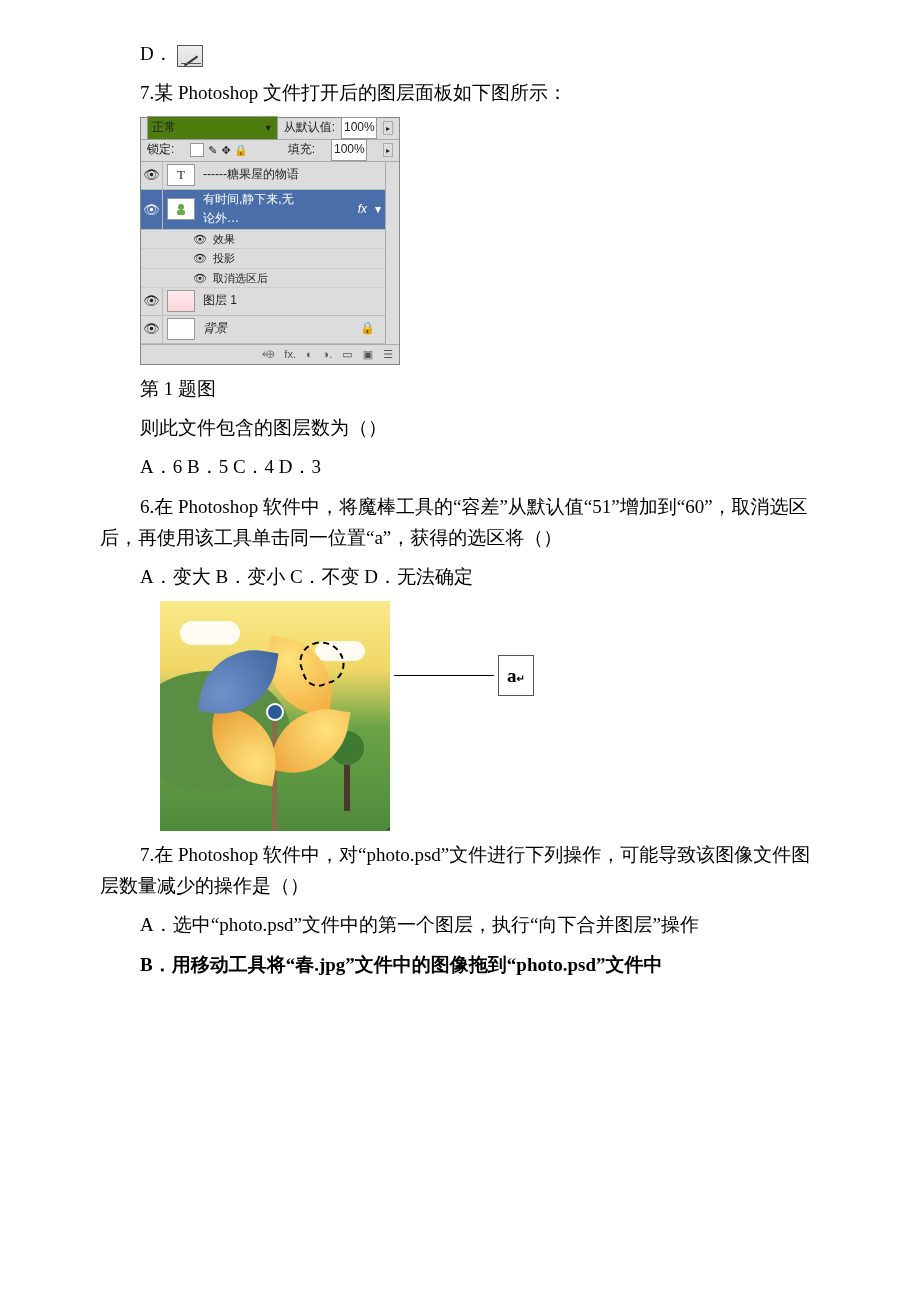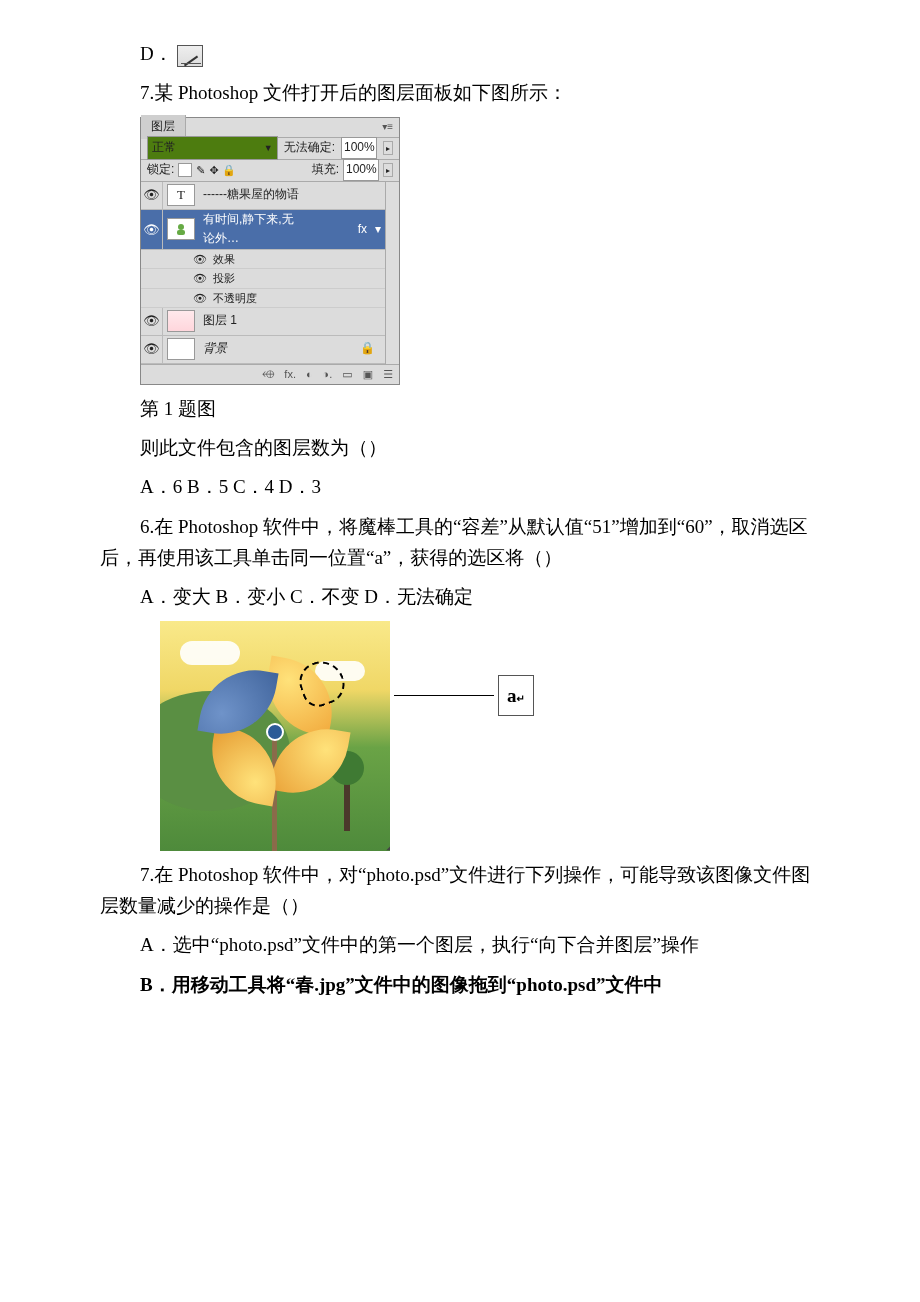--- a/index.html
+++ b/index.html
@@ -50,33 +50,33 @@
   }
   .lp-tabs { display:flex; height:20px; border-bottom:1px solid #aaa; align-items:center; }
   .lp-tab { padding: 2px 10px; background:#cfcfcf; border-right:1px solid #aaa; }
   .lp-menu { margin-left:auto; padding:0 6px; font-size:10px; color:#555; }
   .lp-row1 { display:flex; align-items:center; height:22px; border-bottom:1px solid #aaa; padding:0 6px; gap:6px; }
   .lp-select { flex:1; display:flex; align-items:center; justify-content:space-between; background:#4d7c0f; border:1px solid #999; padding:1px 4px; }
   .lp-tri { font-size:9px; }
   .lp-label { }
   .lp-num { width:36px; background:#fff; border:1px solid #999; text-align:right; padding:0 2px; }
   .lp-arrow { width:10px; height:14px; border:1px solid #aaa; background:#ddd; display:flex; align-items:center; justify-content:center; font-size:8px; }
-  .lp-row2 { display:flex; align-items:center; height:22px; border-bottom:1px solid #aaa; padding:0 6px; gap:4px; }
+  .lp-row2 { display:flex; align-items:center; height:22px; border-bottom:1px solid #aaa; padding:0 6px; gap:16px; }
   .lp-lockset { display:flex; gap:4px; align-items:center; }
   .lp-lockbox { width:14px; height:14px; border:1px solid #999; background:#fff; }
   .lp-lockicon { font-size:11px; }
   .lp-spacer { flex:1; }
   .lp-layer { display:flex; align-items:center; border-bottom:1px solid #bbb; min-height:28px; }
   .lp-eye { width:22px; display:flex; align-items:center; justify-content:center; border-right:1px solid #bbb; align-self:stretch; font-size:13px; }
   .lp-thumb { width:28px; height:22px; background:#fff; border:1px solid #999; margin:2px 4px; display:flex; align-items:center; justify-content:center; font-size:13px; font-family: Georgia, serif; }
   .lp-thumb.img { background: linear-gradient(#ffe9ec,#ffd6dc); }
   .lp-name { flex:1; padding:0 4px; }
   .lp-layer.selected { background:#4a6ea9; color:#fff; }
   .lp-layer.selected .lp-thumb { color:#000; }
-  .lp-fx { padding:0 4px;margin-left:44px; }
+  .lp-fx { font-style:italic; padding:0 4px;margin-left:44px; }
   .lp-sub { display:flex; align-items:center; min-height:18px; padding-left:52px; gap:6px; border-bottom:1px solid #ccc; font-size:11px; }
   .lp-lock { padding:0 10px; font-size:12px; }
   .lp-scroll { width:14px; background:#ddd; border-left:1px solid #aaa; }
   .lp-body { display:flex; }
   .lp-list { flex:1; }
   .lp-footer { height:20px; border-top:1px solid #aaa; display:flex; align-items:center; justify-content:flex-end; gap:10px; padding:0 6px; color:#555; font-size:11px; }
   .lp-footer span { }
   .bg-italic { font-style: italic; }
 
   
@@ -114,30 +114,26 @@
 
 <div class="para">
   <span>D．</span>
   <span class="tool-icon"></span>
 </div>
 
 <div class="para">7.某 Photoshop 文件打开后的图层面板如下图所示：</div>
 
 <div class="fig">
   <div class="layers-panel">
-    <div class="lp-tabs">
-      <div class="lp-tab">图层</div>
-      <div class="lp-menu">▾≡</div>
-    </div>
     <div class="lp-row1">
       <div class="lp-select">
         <span>正常</span>
         <span class="lp-tri">▼</span>
       </div>
-      <span class="lp-label">无法确定:</span>
+      <span class="lp-label">从默认值:</span>
       <span class="lp-num">100%</span>
       <span class="lp-arrow">▸</span>
     </div>
     <div class="lp-row2">
       <span>锁定:</span>
       <div class="lp-lockset">
         <span class="lp-lockbox"></span>
         <span class="lp-lockicon">✎</span>
         <span class="lp-lockicon">✥</span>
         <span class="lp-lockicon">🔒</span>
@@ -171,21 +167,21 @@
         <div class="lp-sub">
           <span>👁</span>
           <span>效果</span>
         </div>
         <div class="lp-sub">
           <span>👁</span>
           <span>投影</span>
         </div>
         <div class="lp-sub">
           <span>👁</span>
-          <span>不透明度</span>
+          <span>取消选区后</span>
         </div>
 
         <div class="lp-layer">
           <div class="lp-eye">👁</div>
           <div class="lp-thumb img"></div>
           <div class="lp-name">图层 1</div>
         </div>
 
         <div class="lp-layer">
           <div class="lp-eye">👁</div>

